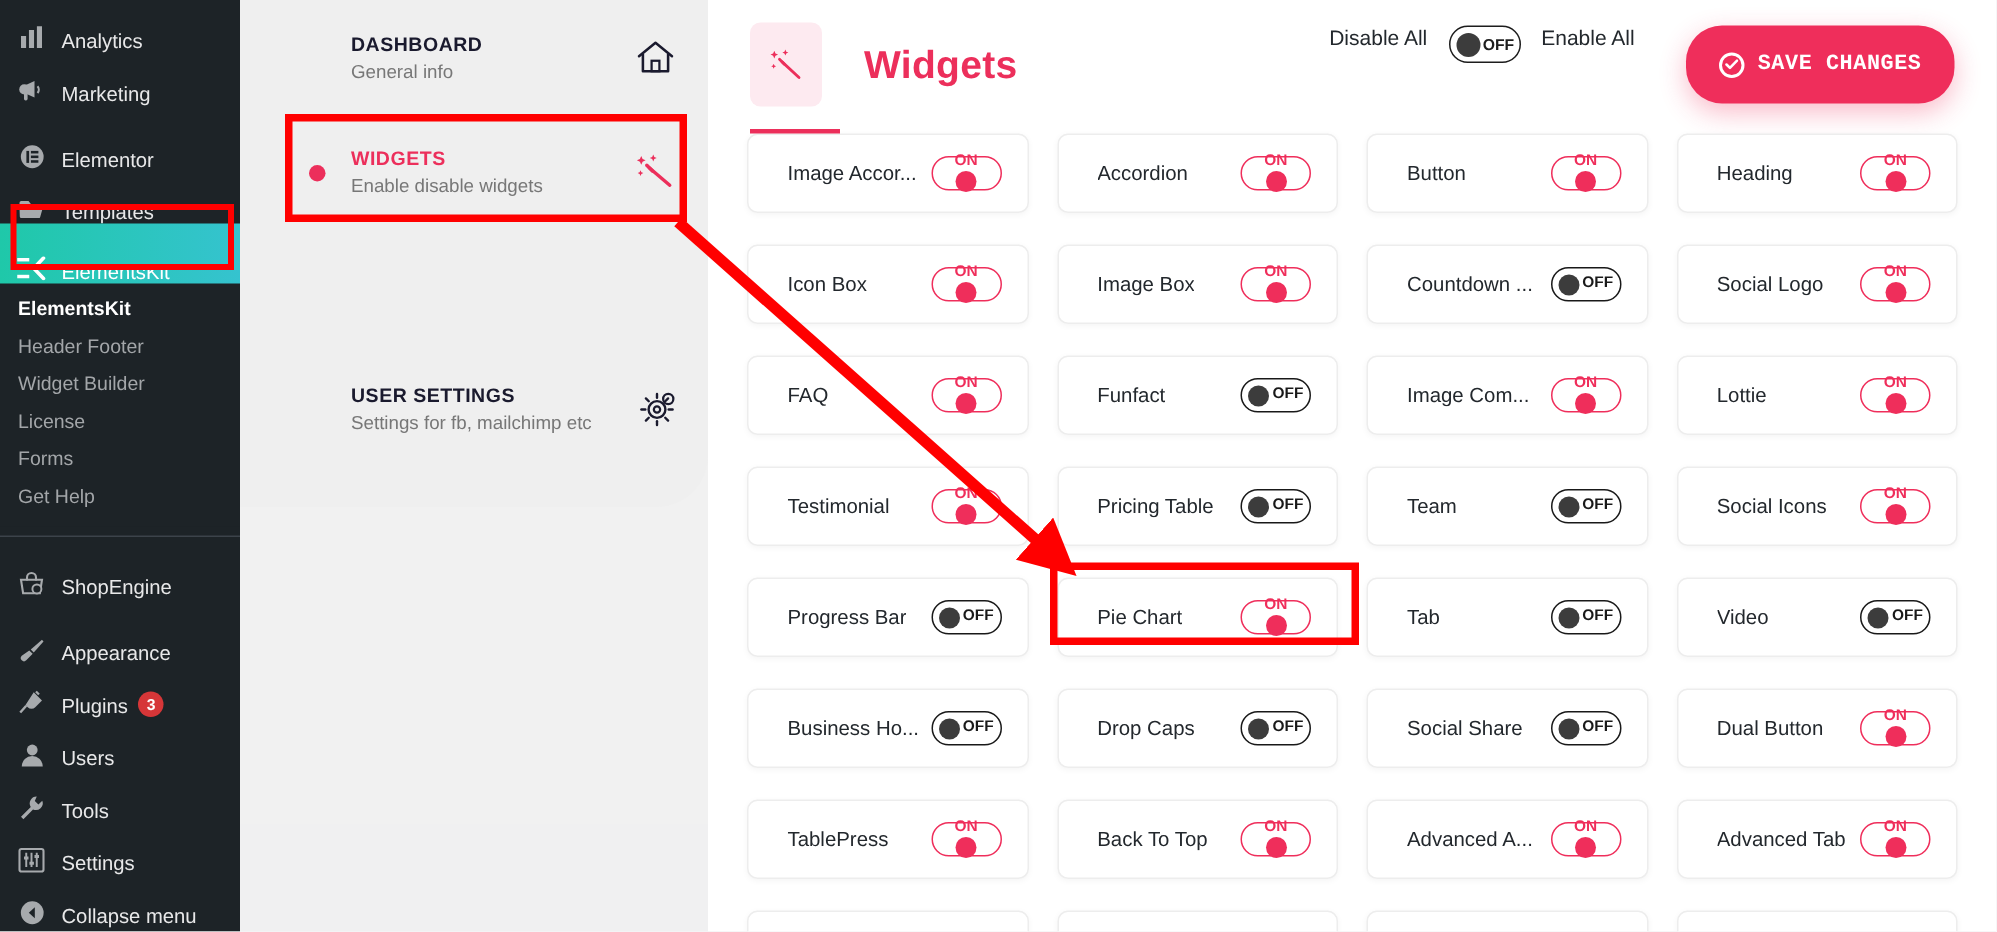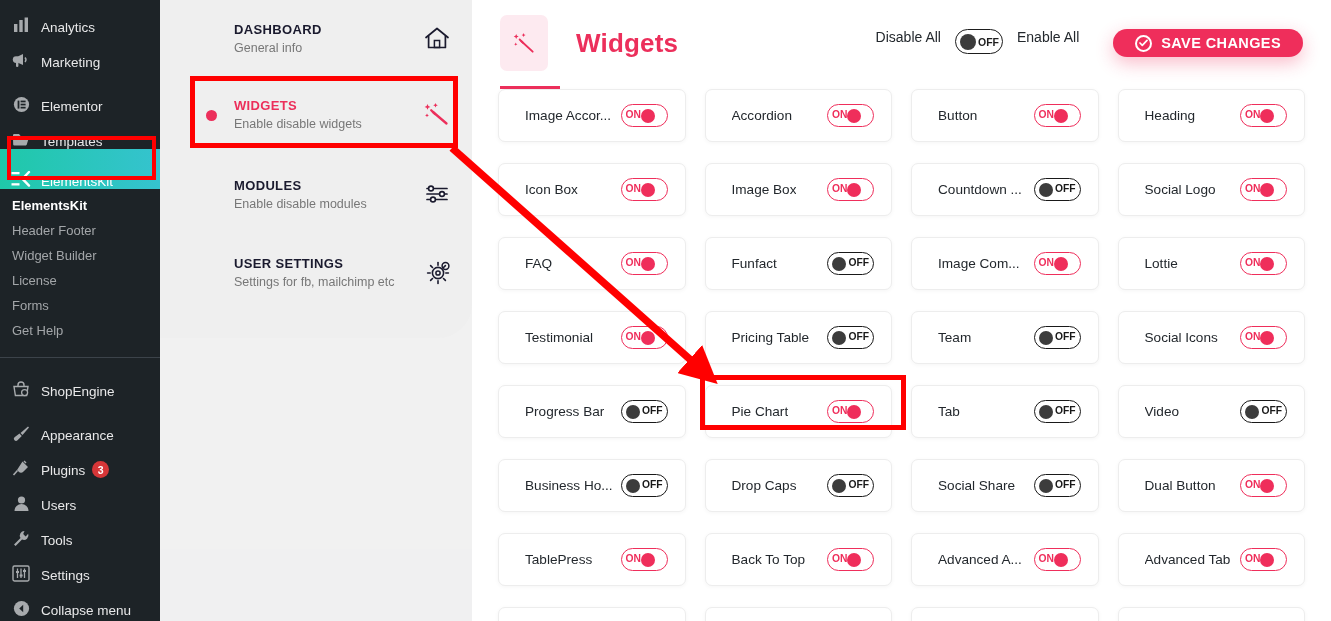--- a/index.html
+++ b/index.html
@@ -128,24 +128,24 @@
     padding: 0 4px; margin: 0 14px;
     cursor: pointer;
   }
   .master-toggle .knob {
     width: 16px; height: 16px; border-radius: 50%; background: #3c3c3c;
     flex: 0 0 16px;
   }
   .master-toggle .mt { font-size: 10.5px; font-weight: bold; color:#1d1d1d; }
   .save-btn {
     margin-left: 34px;
-    height: 28px; padding: 0 22px;
+    height: 52px; padding: 0 22px;
     border: none; border-radius: 24px;
     background: #ef2e5b; color: #fff;
-    font-family: Liberation Sans, sans-serif;
+    font-family: Liberation Mono, monospace;
     font-size: 14.5px; font-weight: bold; letter-spacing: .4px;
     display: flex; align-items: center; gap: 9px;
     cursor: pointer;
     box-shadow: 0 6px 18px rgba(239,46,91,.32);
   }
   .save-check {
     width: 17px; height: 17px; border-radius: 50%;
     border: 2px solid #fff;
     display:flex; align-items:center; justify-content:center;
     flex:0 0 17px;
@@ -191,21 +191,22 @@
     width: 47px; height: 23px;
     border-radius: 12px;
     display: flex; align-items: center;
     padding: 0 4px;
     cursor: pointer;
   }
   .tg .tlab { font-size: 10.3px; font-weight: bold; line-height:1; }
   .tg .tknob { width: 14px; height: 14px; border-radius: 50%; flex:0 0 14px; }
   .tg.on {
     border: 1.4px solid #ef2e5b; background: #fff;
-    justify-content: flex-start;
+    justify-content: center;
+    flex-direction: column;
   }
   .tg.on .tlab { color: #ef2e5b; }
   .tg.on .tknob { background: #ef2e5b; }
   .tg.off {
     border: 1.5px solid #191919; background: #fff;
     justify-content: space-between;
   }
   .tg.off .tlab { color: #191919; }
   .tg.off .tknob { background: #3c3c3c; }
 
@@ -401,36 +402,20 @@
           <svg width="30" height="28" viewBox="0 0 30 28">
             <path d="M11 12 L24.5 23.5" stroke="#ec2f5b" stroke-width="2.3" stroke-linecap="round"></path>
             <path d="M9.2 10.2 L13 14" stroke="#ec2f5b" stroke-width="2.3" stroke-linecap="round"></path>
             <path d="M5.5 4 l.9 2 2 .9 -2 .9 -.9 2 -.9 -2 -2 -.9 2 -.9 z" fill="#ec2f5b"></path>
             <path d="M13.5 3 l.7 1.6 1.6.7 -1.6.7 -.7 1.6 -.7 -1.6 -1.6 -.7 1.6 -.7 z" fill="#ec2f5b"></path>
             <path d="M5 13.5 l.6 1.3 1.3.6 -1.3.6 -.6 1.3 -.6 -1.3 -1.3 -.6 1.3 -.6 z" fill="#ec2f5b"></path>
           </svg>
         </span>
       </div>
 
-      <div class="navrow" style="top:170px;height:50px;">
-        <div class="txt">
-          <div class="t1">MODULES</div>
-          <div class="t2">Enable disable modules</div>
-        </div>
-        <span class="nic">
-          <svg width="30" height="28" viewBox="0 0 30 28">
-            <path d="M5 8.5 H25" stroke="#1a1a2e" stroke-width="1.7" stroke-linecap="round"></path>
-            <path d="M5 14 H25" stroke="#1a1a2e" stroke-width="1.7" stroke-linecap="round"></path>
-            <path d="M5 19.5 H25" stroke="#1a1a2e" stroke-width="1.7" stroke-linecap="round"></path>
-            <circle cx="9" cy="8.5" r="2.4" fill="#fff" stroke="#1a1a2e" stroke-width="1.6"></circle>
-            <circle cx="20" cy="14" r="2.4" fill="#fff" stroke="#1a1a2e" stroke-width="1.6"></circle>
-            <circle cx="11" cy="19.5" r="2.4" fill="#fff" stroke="#1a1a2e" stroke-width="1.6"></circle>
-          </svg>
-        </span>
-      </div>
 
       <div class="navrow" style="top:248px;height:50px;">
         <div class="txt">
           <div class="t1">USER SETTINGS</div>
           <div class="t2">Settings for fb, mailchimp etc</div>
         </div>
         <span class="nic">
           <svg width="30" height="28" viewBox="0 0 30 28">
             <circle cx="16" cy="15" r="5.6" stroke="#1a1a2e" stroke-width="1.6" fill="none"></circle>
             <circle cx="16" cy="15" r="2.1" stroke="#1a1a2e" stroke-width="1.5" fill="none"></circle>

